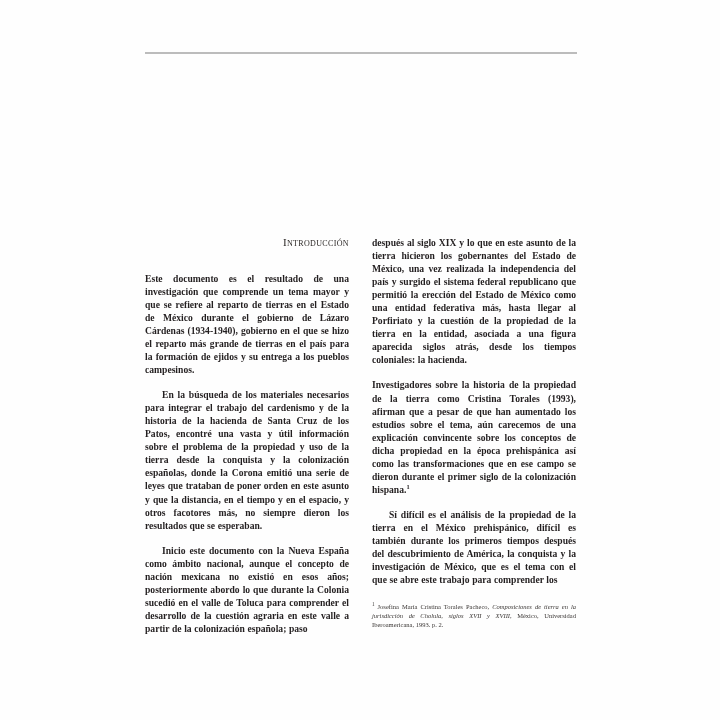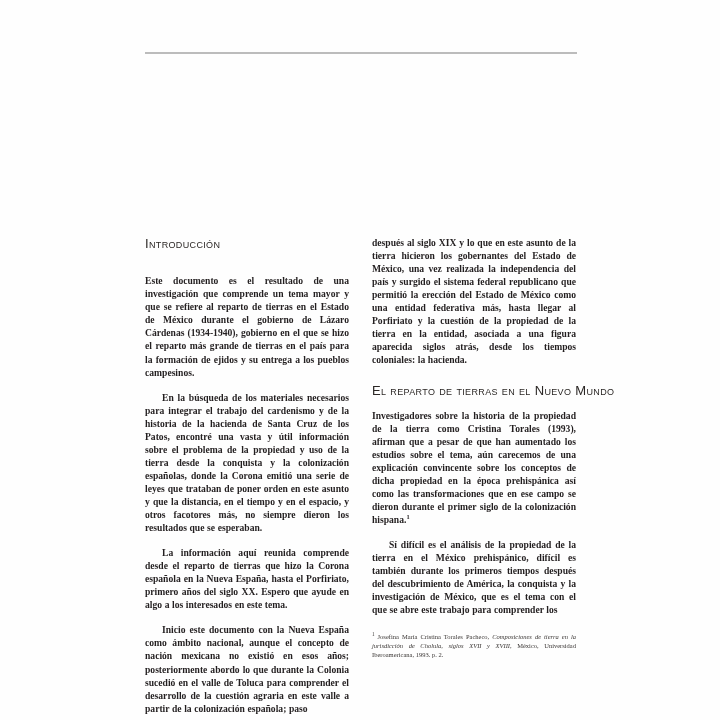--- a/index.html
+++ b/index.html
@@ -43,28 +43,29 @@
   }
 
   .col {
     width: 204px;
     position: relative;
   }
 
   h2.section-heading {
     margin: 0 0 9px 0;
     padding: 0;
-    font-family: Liberation Sans, sans-serif;
-    font-size: 13px;
+    font-family: Liberation Serif, serif;
+    font-size: 11px;
     font-weight: normal;
     font-variant: small-caps;
     letter-spacing: 0.35px;
     line-height: 1.25;
     color: #2b2725;
     white-space: nowrap;
+    text-align: right;
   }
 
   h2.section-heading.spaced-above {
     margin-top: 17px;
   }
 
   p.body-par {
     margin: 0;
     padding: 0;
     font-size: 9.6px;
@@ -120,28 +121,26 @@
 
   <div class="top-rule"></div>
 
   <div class="content">
 
     <div class="col">
       <h2 class="section-heading">Introducción</h2>
       <div class="heading-gap"></div>
       <p class="body-par">Este documento es el resultado de una investigación que comprende un tema mayor y que se refiere al reparto de tierras en el Estado de México durante el gobierno de Lázaro Cárdenas (1934-1940), gobierno en el que se hizo el reparto más grande de tierras en el país para la formación de ejidos y su entrega a los pueblos campesinos.</p>
       <p class="body-par indent">En la búsqueda de los materiales necesarios para integrar el trabajo del cardenismo y de la historia de la hacienda de Santa Cruz de los Patos, encontré una vasta y útil información sobre el problema de la propiedad y uso de la tierra desde la conquista y la colonización españolas, donde la Corona emitió una serie de leyes que trataban de poner orden en este asunto y que la distancia, en el tiempo y en el espacio, y otros facotores más, no siempre dieron los resultados que se esperaban.</p>
-      <p class="body-par indent">La información aquí reunida comprende desde el reparto de tierras que hizo la Corona española en la Nueva España, hasta el Porfiriato, primero años del siglo XX. Espero que ayude en algo a los interesados en este tema.</p>
       <p class="body-par indent">Inicio este documento con la Nueva España como ámbito nacional, aunque el concepto de nación mexicana no existió en esos años; posteriormente abordo lo que durante la Colonia  sucedió en el valle de Toluca para comprender el desarrollo de la cuestión agraria en este valle a partir de la colonización española; paso</p>
     </div>
 
     <div class="col">
       <p class="body-par">después al siglo XIX y lo que en este asunto de la tierra hicieron los gobernantes del Estado de México, una vez realizada la independencia del país y surgido el sistema federal republicano que permitió la erección del Estado de México como una entidad federativa más, hasta llegar al Porfiriato  y la cuestión de la propiedad de la tierra en la entidad, asociada a una figura aparecida siglos atrás, desde los tiempos coloniales: la hacienda.</p>
 
-      <h2 class="section-heading spaced-above">El reparto de tierras en el Nuevo Mundo</h2>
 
       <p class="body-par"><span>Investigadores sobre la historia de la propiedad de la tierra como Cristina Torales (1993), afirman que a pesar de que han aumentado los estudios sobre el tema, aún carecemos de una explicación convincente sobre los conceptos de dicha propiedad en la época prehispánica así como las transformaciones que en ese campo se dieron durante el primer siglo de la colonización hispana.</span><sup class="fn-ref">1</sup></p>
 
       <p class="body-par indent">Sí difícil es el análisis de la propiedad de la tierra en el México prehispánico, difícil es también durante los primeros tiempos después del descubrimiento de América, la conquista y la investigación de México, que es el tema con el que se abre este trabajo para comprender los</p>
 
       <div class="footnote-block">
         <span class="fn-marker">1</span><span> Josefina María Cristina Torales Pacheco, </span><i>Composiciones de tierra en la jurisdicción de Cholula, siglos XVII y XVIII</i><span>, México, Universidad Iberoamericana, 1993. p. 2.</span>
       </div>
     </div>
 

